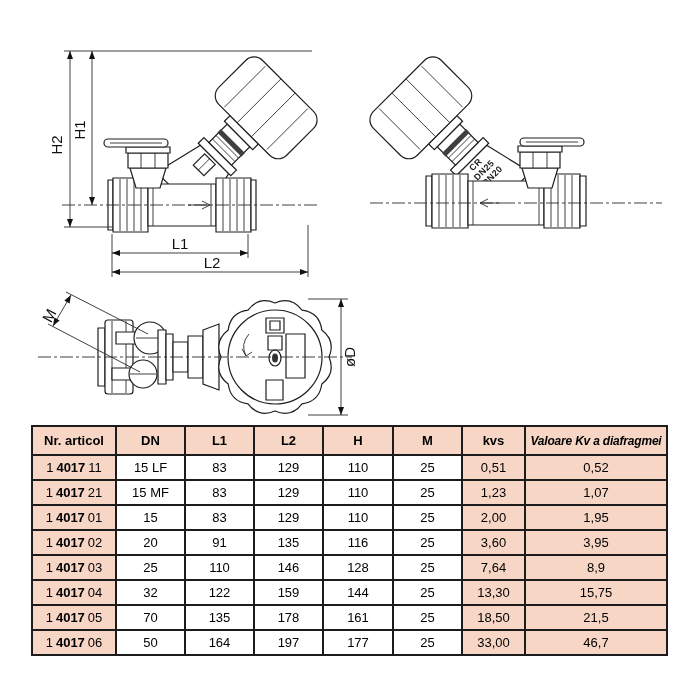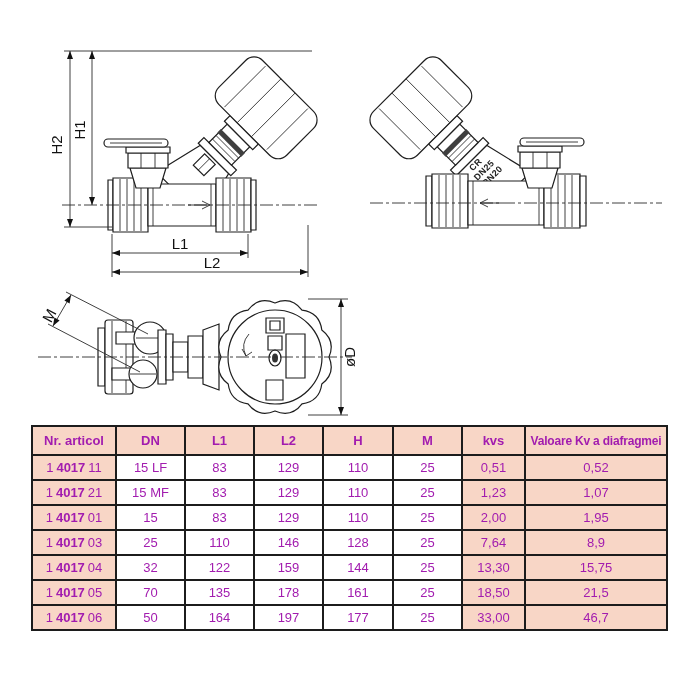--- a/index.html
+++ b/index.html
@@ -12,27 +12,27 @@
   .ln   {stroke:#1e1e1e;stroke-width:1.2;fill:none;}
   .lnw  {stroke:#1e1e1e;stroke-width:1.2;fill:#ffffff;}
   .thin {stroke:#2a2a2a;stroke-width:0.9;fill:none;}
   .cl   {stroke:#2a2a2a;stroke-width:0.9;fill:none;stroke-dasharray:13 3 3 3;}
   .arr  {fill:#111;stroke:none;}
   .dkband{fill:#3f3f3f;stroke:none;}
   .dimtxt{font-size:15px;fill:#111;}
   .marktxt{font-size:9px;font-weight:600;fill:#222;letter-spacing:.4px;}
 
   table.spec{position:absolute;left:31px;top:425px;border-collapse:collapse;
-             table-layout:fixed;font-size:13px;color:#a21caf;}
+             table-layout:fixed;font-size:13px;color:#000000;}
   table.spec th, table.spec td{border:2px solid #1c1c1c;text-align:center;
              padding:0;overflow:hidden;white-space:nowrap;}
   table.spec th{height:27px;font-weight:bold;background:#f8d6c6;}
   table.spec td{height:23px;background:#ffffff;}
   table.spec td.pink{background:#f8d6c6;}
-  .th-small{font-size:12px;letter-spacing:-0.2px;}
+  .th-small{font-size:12px;letter-spacing:-0.2px;font-style:italic;}
   .code{font-weight:bold;margin:0 3px;text-align:center;}
 </style>
 </head>
 <body>
 
 <div class="canvas">
 
   <svg style="left:30px;top:25px;" width="310" height="260" viewBox="30 25 310 260">
 
     <line class="thin" x1="64" y1="51" x2="312" y2="51"></line>
@@ -291,20 +291,30 @@
         <td class="pink"><span>1</span><span class="code">4017</span><span>01</span></td>
         <td>15</td>
         <td>83</td>
         <td>129</td>
         <td>110</td>
         <td>25</td>
         <td class="pink">2,00</td>
         <td class="pink">1,95</td>
       </tr>
       <tr>
+        <td class="pink"><span>1</span><span class="code">4017</span><span>02</span></td>
+        <td>20</td>
+        <td>91</td>
+        <td>135</td>
+        <td>116</td>
+        <td>25</td>
+        <td class="pink">3,60</td>
+        <td class="pink">3,95</td>
+      </tr>
+      <tr>
         <td class="pink"><span>1</span><span class="code">4017</span><span>03</span></td>
         <td>25</td>
         <td>110</td>
         <td>146</td>
         <td>128</td>
         <td>25</td>
         <td class="pink">7,64</td>
         <td class="pink">8,9</td>
       </tr>
       <tr>

